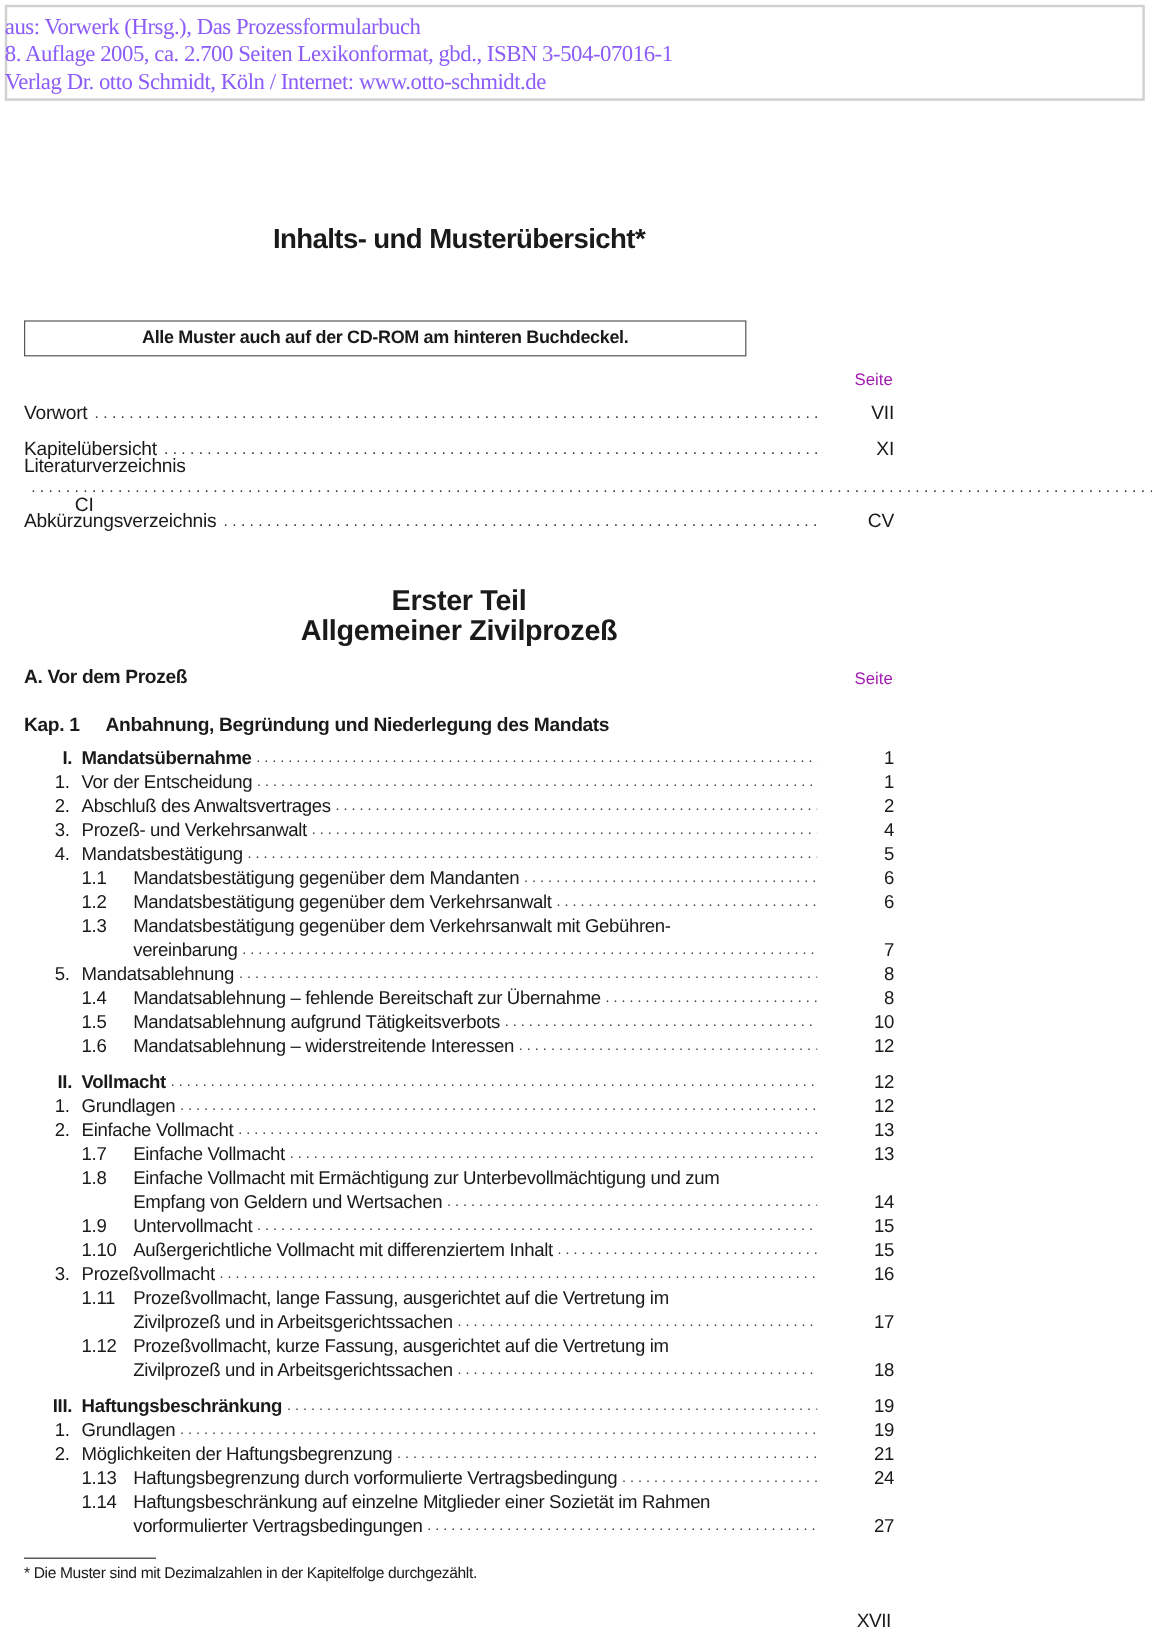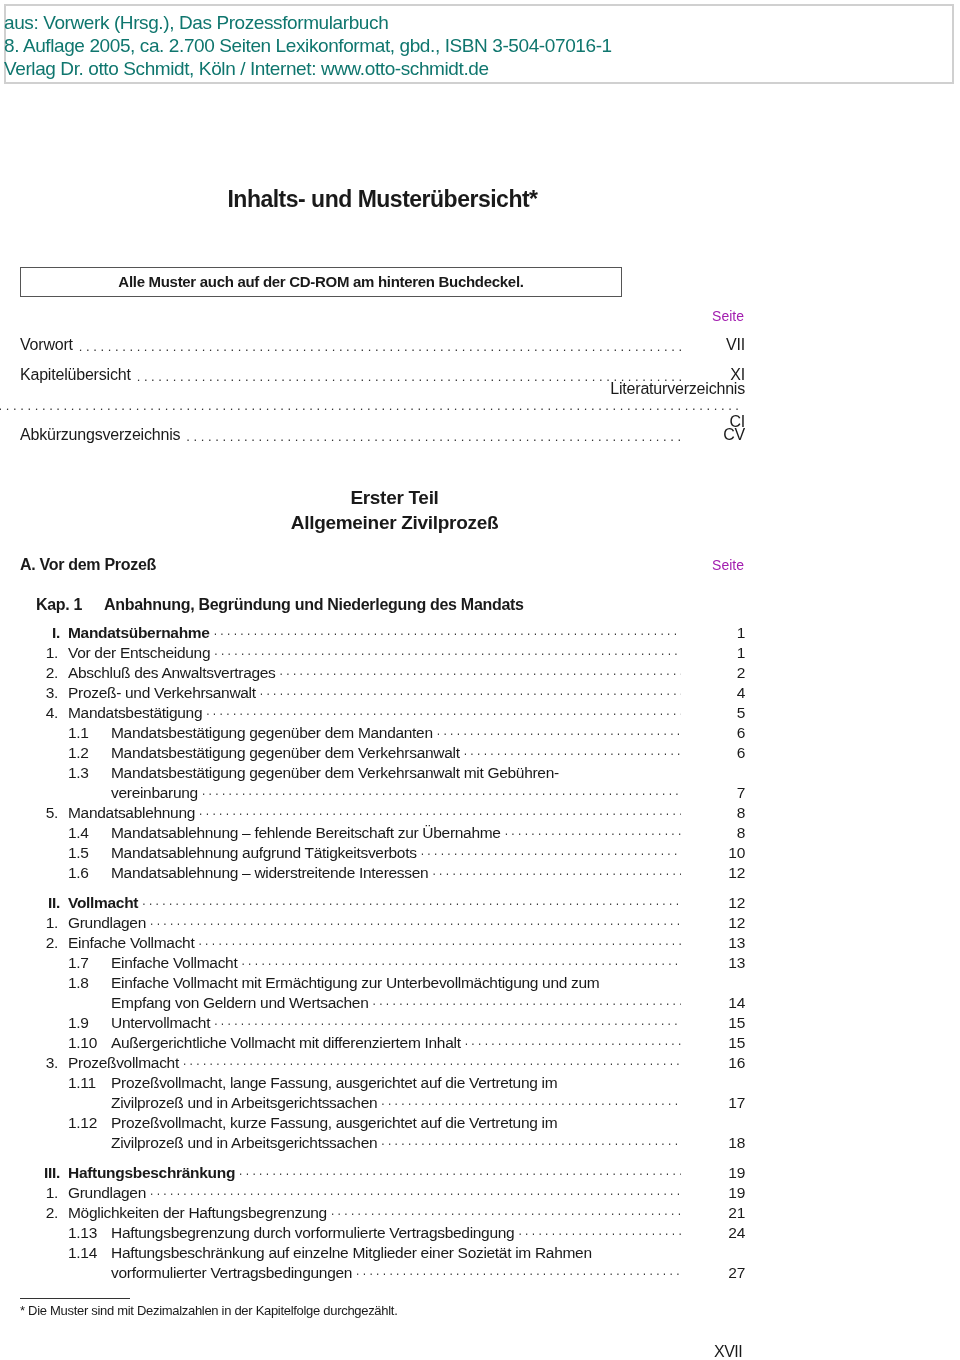--- a/index.html
+++ b/index.html
@@ -1,38 +1,38 @@
 <!DOCTYPE html>
 <html><head>
 <meta charset="utf-8">
 <style>
   html, body { margin: 0; padding: 0; background: #ffffff; }
   body { width: 960px; height: 1360px; position: relative; overflow: hidden;
          font-family: "Liberation Sans", "DejaVu Sans", sans-serif; color: #1a1a1a; }
   .source-box { position: absolute; left: 4px; top: 4px; width: 950px; height: 80px;
                 border: 2px solid #d0d0d0; box-sizing: border-box; }
-  .source-line { position: absolute; left: 4px; font-size: 19px; color: #0f766e;
-                 letter-spacing: -0.4px; white-space: nowrap; }
+  .source-line { position: absolute; left: 4px; font-size: 19px; color: #8b5cf6;
+                 letter-spacing: -0.4px; white-space: nowrap; font-family: Liberation Serif, serif; }
   .title { position: absolute; left: 0; width: 765px; top: 186px; text-align: center;
            font-size: 23px; font-weight: bold; letter-spacing: -0.5px; }
   .notice { position: absolute; left: 20px; top: 267px; width: 602px; height: 30px;
             border: 1.5px solid #555; box-sizing: border-box; text-align: center;
             font-size: 15px; font-weight: bold; line-height: 28px; letter-spacing: -0.3px; }
   .seite { position: absolute; right: 216px; font-size: 14px; color: #a21caf; }
   .front { position: absolute; left: 20px; width: 725px; font-size: 16px; display: flex;
-           align-items: flex-end; letter-spacing: -0.2px; }
+           align-items: flex-start; letter-spacing: -0.2px; }
   .front .label { white-space: nowrap; }
   .leader { flex: 1; overflow: hidden; white-space: nowrap; margin: 0 6px; color: #333;
             letter-spacing: 2.6px; font-size: 13px; }
   .leader::after { content: ". . . . . . . . . . . . . . . . . . . . . . . . . . . . . . . . . . . . . . . . . . . . . . . . . . . . . . . . . . . . . . . . . . . . . . . . . . . . . . . . . . . . . . . . . . . . . . . . . . . . . . . . . . . . . . . . . . . . . . . . . . . . . . . . . . . . . . . . . . . . . . . . . . . . . . . . . . . . . . . . . . . ."; letter-spacing: 0; }
   .front .page { width: 58px; text-align: right; }
-  .part-title { position: absolute; left: 12px; width: 765px; text-align: center; font-size: 19px;
+  .part-title { position: absolute; left: 0; width: 765px; text-align: center; font-size: 24px;
                 font-weight: bold; letter-spacing: -0.3px; }
   .section-a { position: absolute; left: 20px; top: 556px; font-size: 16px; font-weight: bold; letter-spacing: -0.3px; }
-  .kap { position: absolute; left: 36px; top: 596px; font-size: 16px; font-weight: bold; letter-spacing: -0.3px; }
+  .kap { position: absolute; left: 20px; top: 596px; font-size: 16px; font-weight: bold; letter-spacing: -0.3px; }
   .kap .kapnum { display: inline-block; width: 68px; }
   .toc { position: absolute; left: 20px; top: 624px; width: 725px; font-size: 15.5px; letter-spacing: -0.3px; }
   .row { position: relative; height: 20px; display: flex; align-items: baseline; }
   .row.gap { margin-top: 10px; }
   .row .num { position: absolute; text-align: right; }
   .row .body { display: flex; align-items: flex-start; position: absolute; right: 0; }
   .row .txt { white-space: nowrap; }
   .row .pg { width: 60px; text-align: right; }
   .row.lvl1 .num { left: 0; width: 40px; font-weight: bold; }
   .row.lvl1 .body { left: 48px; }

